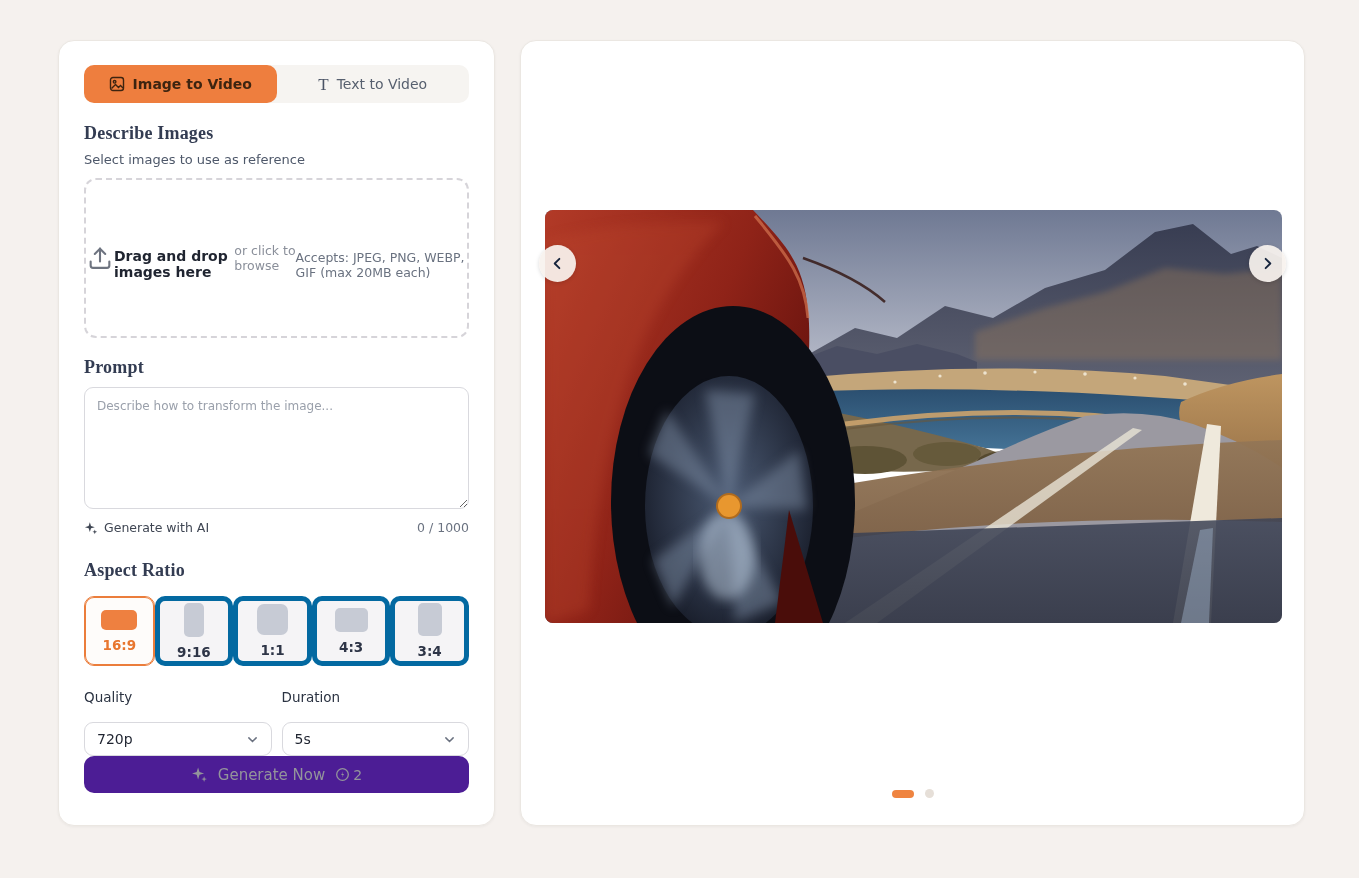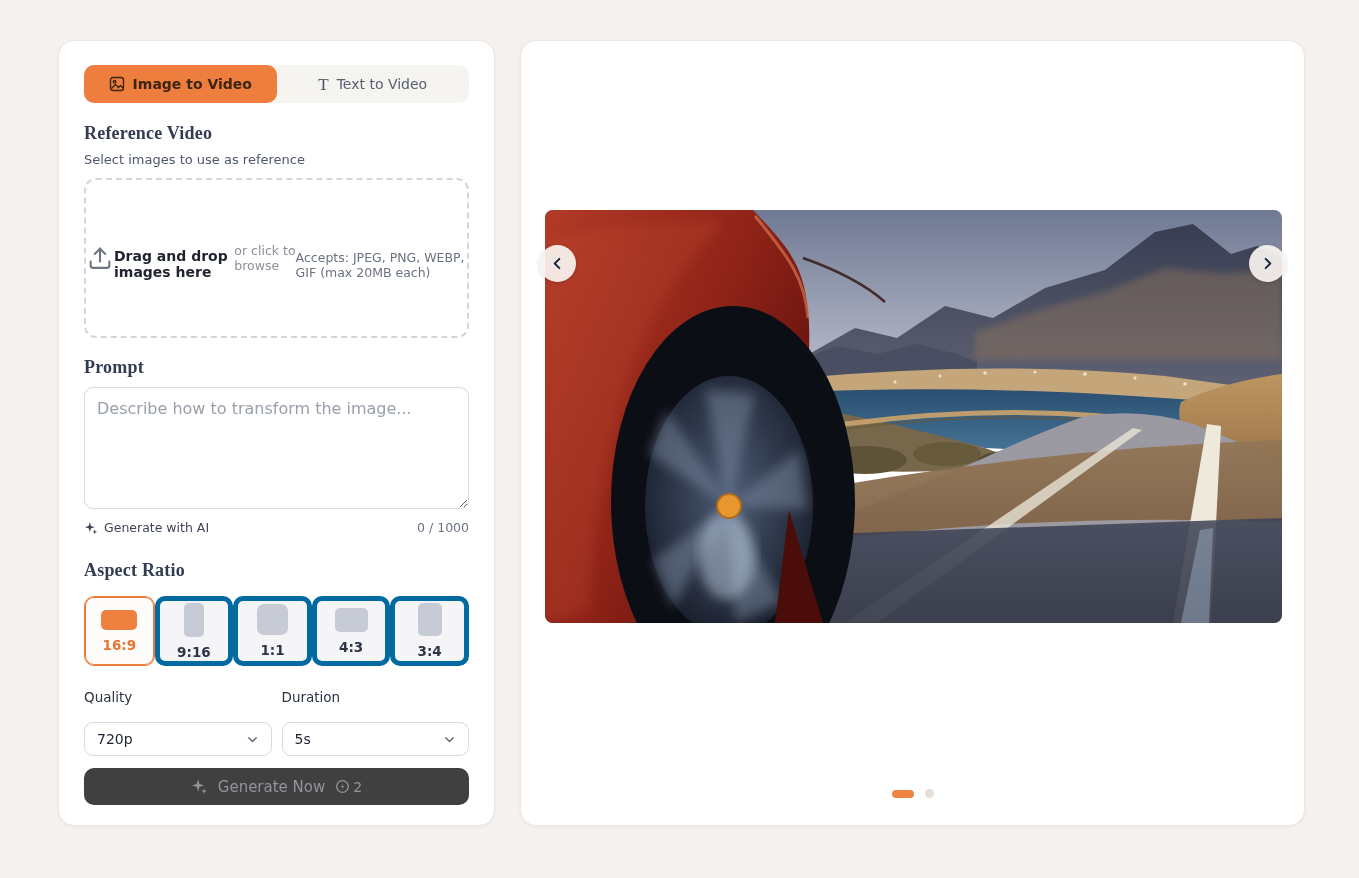--- a/index.html
+++ b/index.html
@@ -46,21 +46,21 @@
   }
   .dz-line1 { font-size:14px; font-weight:600; color:#1F2430; margin-top:12px; }
   .dz-line2 { font-size:12.5px; color:#8A8F9A; margin-top:0; }
   .dz-line3 { font-size:12.5px; color:#6A7280; margin-top:13px; }
 
   
   .prompt-title { margin-top:19px; }
   .prompt-area {
     margin-top:9px; width:100%; height:122px; resize:vertical;
     border:1px solid #D9D9DE; border-radius:9px; padding:11px 12px;
-    font-family:inherit; font-size:16px; color:#222838; outline:none;
+    font-family:inherit; font-size:12px; color:#222838; outline:none;
   }
   .prompt-area::placeholder { color:#9AA0AB; }
   .prompt-meta { margin-top:7px; display:flex; align-items:center; justify-content:space-between; }
   .gen-ai { display:flex; align-items:center; gap:6px; font-size:12.5px; color:#3E4552; cursor:pointer; }
   .char-count { font-size:12.5px; color:#6A7280; }
 
   
   .ar-title { margin-top:25px; }
   .ratio-grid { margin-top:15px; display:flex; gap:0; }
   .ratio-btn {
@@ -86,22 +86,22 @@
   .sel-col { flex:1; }
   .sel-label { font-size:13.5px; color:#2B3342; }
   .select-box {
     margin-top:17px; height:34px; border:1px solid #D9D9DE; border-radius:9px;
     display:flex; align-items:center; justify-content:space-between; padding:0 12px;
     font-size:14px; color:#1F2430; cursor:pointer; background:#fff;
   }
 
   
   .generate-btn {
-    margin-top:12px; width:100%; height:37px; border:none; border-radius:10px;
-    background:#404040; display:flex; align-items:center; justify-content:center; gap:10px;
+    width:100%; height:37px; border:none; border-radius:10px;
+    background:#4c1d95; display:flex; align-items:center; justify-content:center; gap:10px;
     font-size:15px; color:#93949B; cursor:not-allowed; font-family:inherit;
   }
   .credit-chip { display:flex; align-items:center; gap:3px; font-size:14px; color:#93949B; }
 
   
   .carousel-frame {
     position:absolute; left:24px; top:169px; width:737px; height:413px;
     border-radius:8px; overflow:hidden;
   }
   .carousel-frame svg { display:block; width:100%; height:100%; }
@@ -134,21 +134,21 @@
         </svg>
       </span>
       <span>Image to Video</span>
     </button>
     <button class="tab">
       <span class="t-glyph">T</span>
       <span>Text to Video</span>
     </button>
   </div>
 
-  <h2 class="sec-title" style="margin-top:20px;">Reference Video</h2>
+  <h2 class="sec-title" style="margin-top:20px;">Describe Images</h2>
   <p class="subtitle">Select images to use as reference</p>
 
   <div class="dropzone">
     <span class="icon">
       <svg width="28" height="28" viewBox="0 0 24 24" fill="none" stroke="#6E7480" stroke-width="1.8" stroke-linecap="round" stroke-linejoin="round">
         <path d="M12 15 V4"></path>
         <path d="M7.5 8.5 L12 4 L16.5 8.5"></path>
         <path d="M4 15 v3.5 a2 2 0 0 0 2 2 h12 a2 2 0 0 0 2-2 V15"></path>
       </svg>
     </span>

